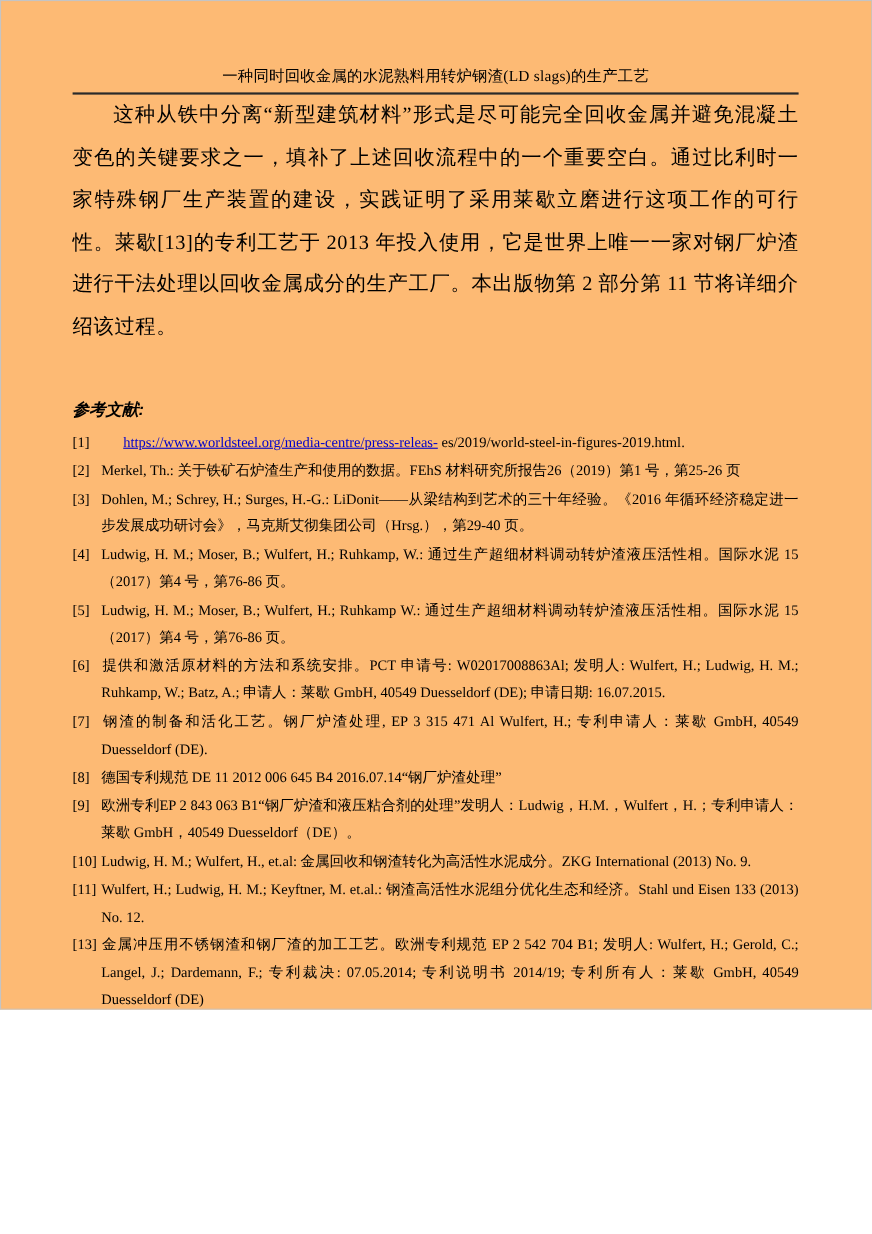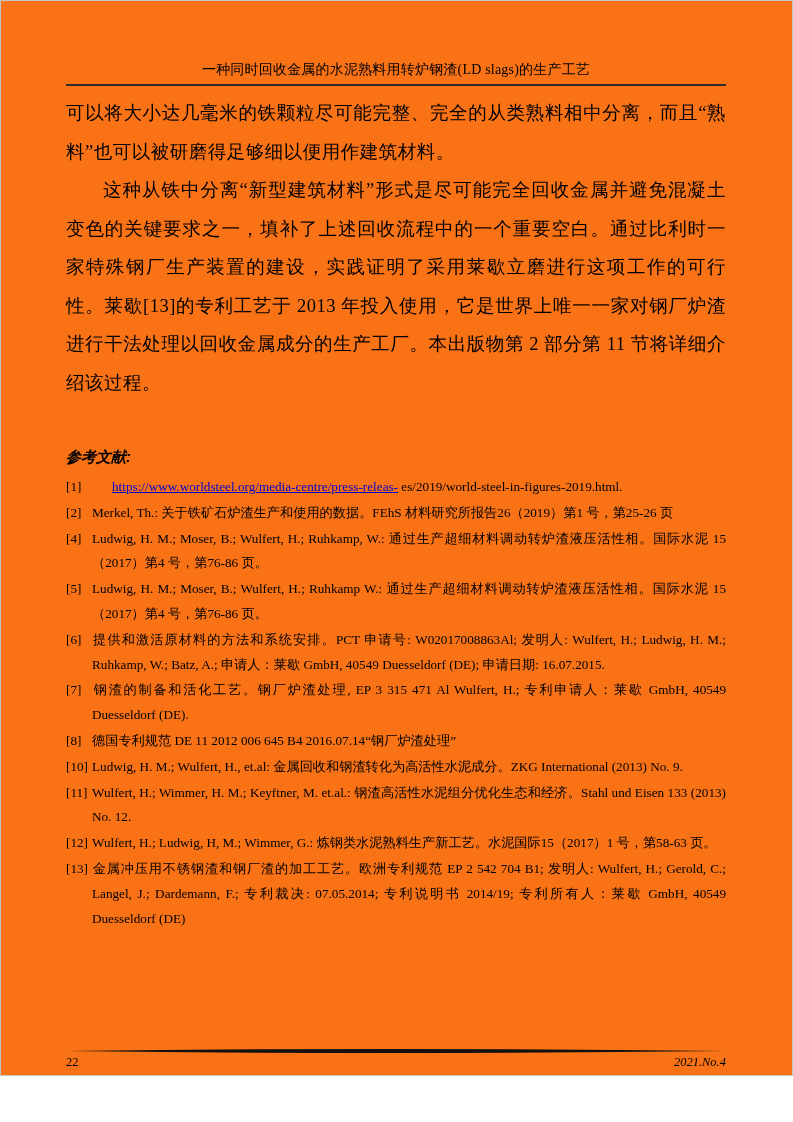--- a/index.html
+++ b/index.html
@@ -1,22 +1,22 @@
 <!DOCTYPE html>
 <html style="--link-color: #0000cc;"><head>
 <meta charset="utf-8">
 <style>
   * { box-sizing: border-box; }
   html, body { margin: 0; padding: 0; background: #ffffff; }
   .page {
     position: relative;
     width: 793px;
-    height: 1076px;
+    height: 918px;
     margin: 0 auto;
-    background: #f97316;
+    background: #fdba74;
     border: 1px solid #c4c4c4;
     font-family: "Liberation Serif", "DejaVu Serif", serif;
     color: #000;
     overflow: hidden;
   }
   .content { padding: 0 66px 0 65px; }
 
   
   .doc-header {
     margin-top: 60px;
@@ -82,37 +82,37 @@
 <body>
 
 <div class="page">
   <div class="content">
 
     <header class="doc-header">
       <span>一种同时回收金属的水泥熟料用转炉钢渣(LD slags)的生产工艺</span>
     </header>
 
     <main>
-      <p class="body-para para-first">可以将大小达几毫米的铁颗粒尽可能完整、完全的从类熟料相中分离，而且“熟料”也可以被研磨得足够细以便用作建筑材料。</p>
       <p class="body-para para-indent">这种从铁中分离“新型建筑材料”形式是尽可能完全回收金属并避免混凝土变色的关键要求之一，填补了上述回收流程中的一个重要空白。通过比利时一家特殊钢厂生产装置的建设，实践证明了采用莱歇立磨进行这项工作的可行性。莱歇[13]的专利工艺于 2013 年投入使用，它是世界上唯一一家对钢厂炉渣进行干法处理以回收金属成分的生产工厂。本出版物第 2 部分第 11 节将详细介绍该过程。</p>
     </main>
 
     <section class="refs-section">
       <h2 class="refs-heading">参考文献:</h2>
       <ol class="refs-list">
           <li class="ref-item"><span class="ref-id">[1]</span><a class="seg-link">https://www.worldsteel.org/media-centre/press-releas-</a><span class="seg-r"> es/2019/world-steel-in-figures-2019.html.</span></li>
           <li class="ref-item"><span class="ref-id">[2]</span><span class="seg-r">Merkel, Th.: </span><span class="seg-i">关于铁矿石炉渣生产和使用的数据。</span><span class="seg-r">FEhS </span><span class="seg-i">材料研究所报告26（2019）第1 号，第25-26 页</span></li>
+          <li class="ref-item"><span class="ref-id">[3]</span><span class="seg-r">Dohlen, M.; Schrey, H.; Surges, H.-G.: LiDonit——</span><span class="seg-i">从梁结构到艺术的三十年经验。《2016 年循环经济稳定进一步发展成功研讨会》，马克斯艾彻集团公司（Hrsg.），第29-40 页。</span></li>
           <li class="ref-item"><span class="ref-id">[4]</span><span class="seg-r">Ludwig, H. M.; Moser, B.; Wulfert, H.; Ruhkamp, W.: </span><span class="seg-i">通过生产超细材料调动转炉渣液压活性相。国际水泥 15（2017）第4 号，第76-86 页。</span></li>
           <li class="ref-item"><span class="ref-id">[5]</span><span class="seg-r">Ludwig, H. M.; Moser, B.; Wulfert, H.; Ruhkamp W.: </span><span class="seg-i">通过生产超细材料调动转炉渣液压活性相。国际水泥 15（2017）第4 号，第76-86 页。</span></li>
           <li class="ref-item"><span class="ref-id">[6]</span><span class="seg-i">提供和激活原材料的方法和系统安排。</span><span class="seg-r">PCT </span><span class="seg-i">申请号</span><span class="seg-r">: W02017008863Al;  </span><span class="seg-i">发明人</span><span class="seg-r">: Wulfert, H.; Ludwig, H. M.; Ruhkamp, W.; Batz, A.;  </span><span class="seg-i">申请人：莱歇 </span><span class="seg-r">GmbH, 40549 Duesseldorf (DE);  </span><span class="seg-i">申请日期</span><span class="seg-r">: 16.07.2015.</span></li>
           <li class="ref-item"><span class="ref-id">[7]</span><span class="seg-i">钢渣的制备和活化工艺。钢厂炉渣处理</span><span class="seg-r">, EP 3 315 471 Al Wulfert, H.;  </span><span class="seg-i">专利申请人：莱歇 </span><span class="seg-r">GmbH, 40549 Duesseldorf (DE).</span></li>
           <li class="ref-item"><span class="ref-id">[8]</span><span class="seg-i">德国专利规范 DE 11 2012 006 645 B4 2016.07.14“钢厂炉渣处理”</span></li>
+          <li class="ref-item"><span class="ref-id">[9]</span><span class="seg-i">欧洲专利EP 2 843 063 B1“钢厂炉渣和液压粘合剂的处理”发明人：</span><span class="seg-r">Ludwig，H.M.，Wulfert，H.；</span><span class="seg-i">专利申请人：莱歇 </span><span class="seg-r">GmbH，40549 Duesseldorf（DE）。</span></li>
           <li class="ref-item"><span class="ref-id">[10]</span><span class="seg-r">Ludwig, H. M.; Wulfert, H., et.al: </span><span class="seg-i">金属回收和钢渣转化为高活性水泥成分。</span><span class="seg-r">ZKG International (2013) No. 9.</span></li>
-          <li class="ref-item"><span class="ref-id">[11]</span><span class="seg-r">Wulfert, H.; Wimmer, H. M.; Keyftner, M. et.al.: </span><span class="seg-i">钢渣高活性水泥组分优化生态和经济。</span><span class="seg-r">Stahl und Eisen 133 (2013) No. 12.</span></li>
-          <li class="ref-item"><span class="ref-id">[12]</span><span class="seg-r">Wulfert, H.; Ludwig, H, M.; Wimmer, G.: </span><span class="seg-i">炼钢类水泥熟料生产新工艺。水泥国际15（2017）1 号，第58-63 页。</span></li>
+          <li class="ref-item"><span class="ref-id">[11]</span><span class="seg-r">Wulfert, H.; Ludwig, H. M.; Keyftner, M. et.al.: </span><span class="seg-i">钢渣高活性水泥组分优化生态和经济。</span><span class="seg-r">Stahl und Eisen 133 (2013) No. 12.</span></li>
           <li class="ref-item"><span class="ref-id">[13]</span><span class="seg-i">金属冲压用不锈钢渣和钢厂渣的加工工艺。欧洲专利规范 </span><span class="seg-r">EP 2 542 704 B1;  </span><span class="seg-i">发明人</span><span class="seg-r">: Wulfert, H.; Gerold, C.; Langel, J.; Dardemann, F.;  </span><span class="seg-i">专利裁决</span><span class="seg-r">: 07.05.2014;  </span><span class="seg-i">专利说明书 </span><span class="seg-r">2014/19;  </span><span class="seg-i">专利所有人：莱歇 </span><span class="seg-r">GmbH, 40549 Duesseldorf (DE)</span></li>
         </ol>
     </section>
 
   </div>
 
   <footer class="page-footer">
     <svg class="footer-line" viewBox="0 0 662 8" preserveAspectRatio="none">
       <path d="M0,4 Q331,0 662,4 Q331,8 0,4 Z" fill="#111"></path>
     </svg>

